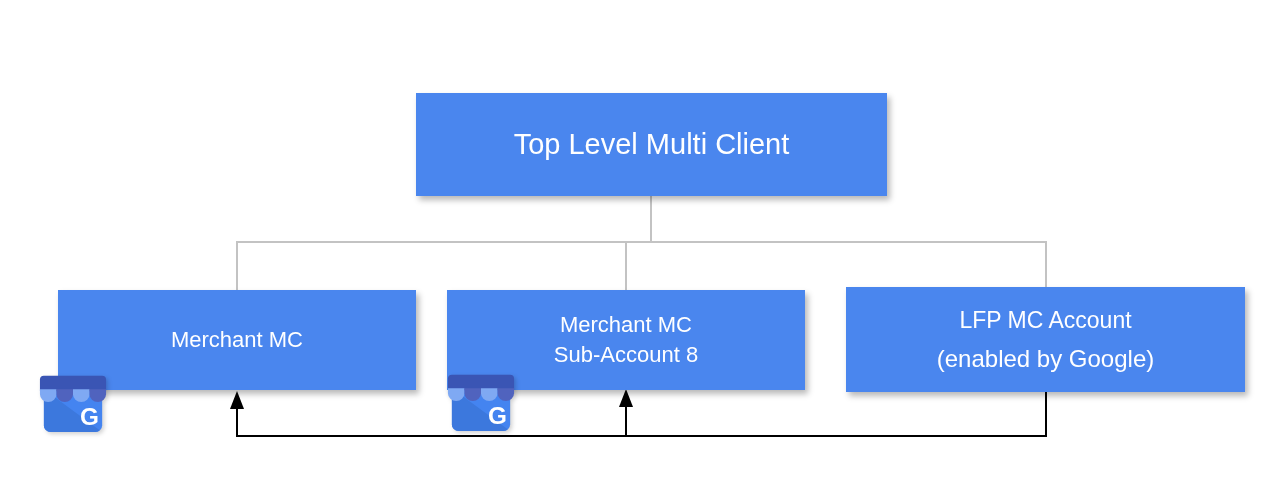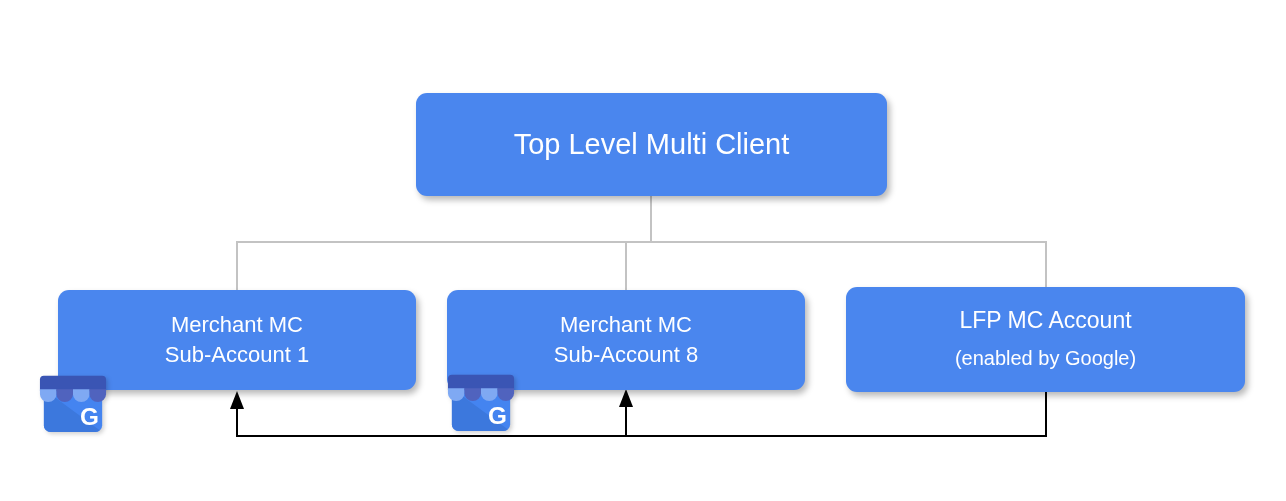--- a/index.html
+++ b/index.html
@@ -22,27 +22,26 @@
     z-index:1;pointer-events:none;
   }
   .node{
     position:absolute;z-index:2;
     background:var(--box-fill);
     color:var(--box-text);
     display:flex;flex-direction:column;
     align-items:center;justify-content:center;
     text-align:center;
     box-shadow:3px 4px 6px rgba(0,0,0,0.28);
-    border-radius:11px;
   }
   .node-mca{left:416px;top:93px;width:471px;height:103px;font-size:29px;line-height:41px;}
   .node-sub1{left:58px;top:290px;width:358px;height:100px;font-size:22px;line-height:30px;}
   .node-sub2{left:447px;top:290px;width:358px;height:100px;font-size:22px;line-height:30px;}
   .node-lfp{left:846px;top:287px;width:399px;height:105px;font-size:23px;line-height:31px;gap:7px;}
-  .node-lfp .line2{font-size:20px;}
+  .node-lfp .line2{font-size:24px;}
   .gmb-icon{
     position:absolute;z-index:3;width:70px;height:70px;
     filter:drop-shadow(2px 2px 2px rgba(0,0,0,0.18));
   }
   .gmb-icon-1{left:38px;top:364px;}
   .gmb-icon-2{left:446px;top:363px;}
 </style>
 </head>
 <body>
 
@@ -67,21 +66,20 @@
       <polygon points="626,389 619,407 633,407"></polygon>
     </g>
   </svg>
 
   <div class="node node-mca">
     <div class="line1">Top Level Multi Client</div>
   </div>
 
   <div class="node node-sub1">
     <div class="line1">Merchant MC</div>
-    <div class="line2">Sub-Account 1</div>
   </div>
 
   <div class="node node-sub2">
     <div class="line1">Merchant MC</div>
     <div class="line2">Sub-Account 8</div>
   </div>
 
   <div class="node node-lfp">
     <div class="line1">LFP MC Account</div>
     <div class="line2">(enabled by Google)</div>

